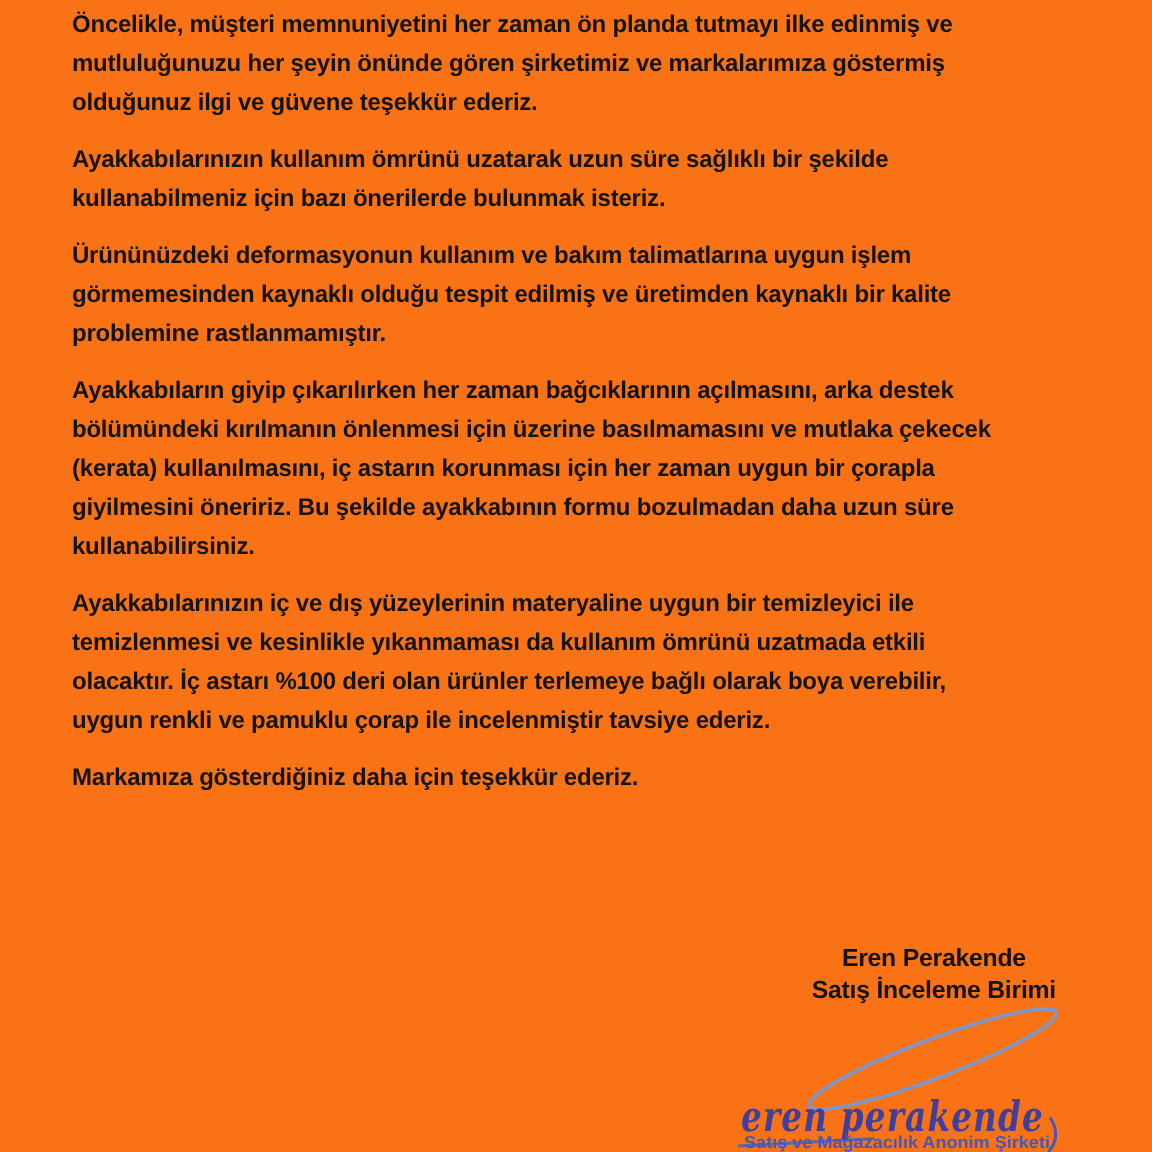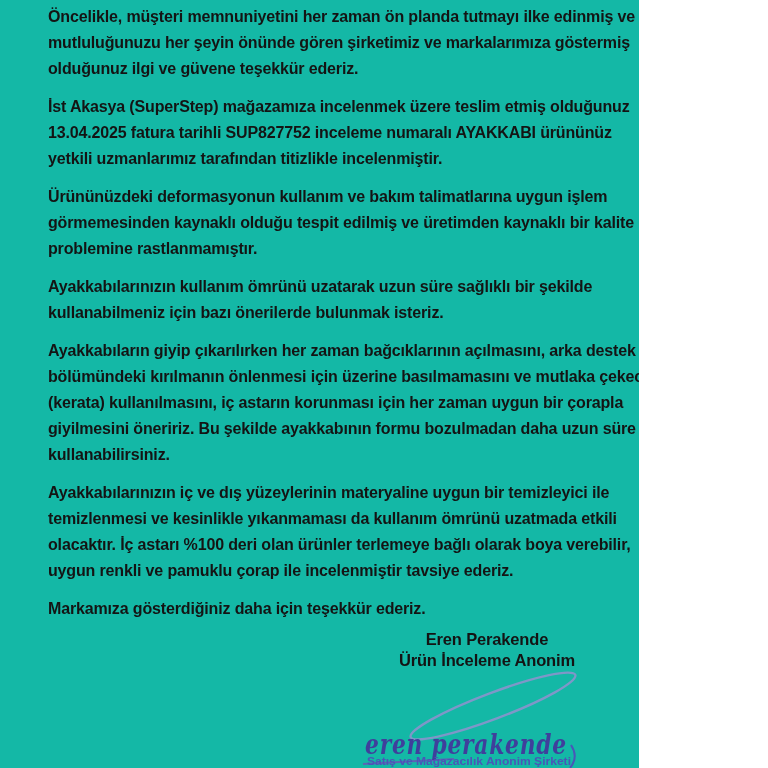--- a/index.html
+++ b/index.html
@@ -1,20 +1,20 @@
 <!DOCTYPE html>
 <html><head>
 <meta charset="utf-8">
 <style>
   html, body { margin: 0; padding: 0; background: #ffffff; }
   .page {
     position: relative;
-    width: 639px;
+    width: 768px;
     height: 768px;
-    background: #14b8a6;
+    background: #f97316;
     overflow: hidden;
     font-family: "Liberation Sans", "DejaVu Sans", sans-serif;
   }
   .letter-body {
     position: absolute;
     left: 48px;
     top: 4px;
     width: 676px;
     color: #141414;
     font-weight: 700;
@@ -60,43 +60,40 @@
 </style>
 </head>
 <body>
 
 <div class="page">
 
   <div class="letter-body">
     <p>Öncelikle, müşteri memnuniyetini her zaman ön planda tutmayı ilke edinmiş ve
 mutluluğunuzu her şeyin önünde gören şirketimiz ve markalarımıza göstermiş
 olduğunuz ilgi ve güvene teşekkür ederiz.</p>
-    <p>İst Akasya (SuperStep) mağazamıza incelenmek üzere teslim etmiş olduğunuz
-13.04.2025 fatura tarihli SUP827752 inceleme numaralı AYAKKABI ürününüz
-yetkili uzmanlarımız tarafından titizlikle incelenmiştir.</p>
+    <p>Ayakkabılarınızın kullanım ömrünü uzatarak uzun süre sağlıklı bir şekilde
+kullanabilmeniz için bazı önerilerde bulunmak isteriz.</p>
     <p>Ürününüzdeki deformasyonun kullanım ve bakım talimatlarına uygun işlem
 görmemesinden kaynaklı olduğu tespit edilmiş ve üretimden kaynaklı bir kalite
 problemine rastlanmamıştır.</p>
-    <p>Ayakkabılarınızın kullanım ömrünü uzatarak uzun süre sağlıklı bir şekilde
-kullanabilmeniz için bazı önerilerde bulunmak isteriz.</p>
     <p>Ayakkabıların giyip çıkarılırken her zaman bağcıklarının açılmasını, arka destek
 bölümündeki kırılmanın önlenmesi için üzerine basılmamasını ve mutlaka çekecek
 (kerata) kullanılmasını, iç astarın korunması için her zaman uygun bir çorapla
 giyilmesini öneririz. Bu şekilde ayakkabının formu bozulmadan daha uzun süre
 kullanabilirsiniz.</p>
     <p>Ayakkabılarınızın iç ve dış yüzeylerinin materyaline uygun bir temizleyici ile
 temizlenmesi ve kesinlikle yıkanmaması da kullanım ömrünü uzatmada etkili
 olacaktır. İç astarı %100 deri olan ürünler terlemeye bağlı olarak boya verebilir,
 uygun renkli ve pamuklu çorap ile incelenmiştir tavsiye ederiz.</p>
     <p>Markamıza gösterdiğiniz daha için teşekkür ederiz.</p>
   </div>
 
   <div class="signature">
     <div>Eren Perakende</div>
-    <div>Ürün İnceleme Anonim</div>
+    <div>Satış İnceleme Birimi</div>
   </div>
 
   <div class="stamp">
     <svg viewBox="0 0 280 108" xmlns="http://www.w3.org/2000/svg">
       <ellipse cx="134" cy="46" rx="88" ry="13" fill="none" stroke-width="2.4" transform="rotate(-20.7 134 46)" stroke="#7e97c8"></ellipse>
       <line x1="4" y1="104" x2="95" y2="99" stroke-width="2" stroke="#5c64b4"></line>
       <path d="M 212 85 q 8 12 -1 23" fill="none" stroke-width="2" stroke="#4a56b8"></path>
       <text class="stamp-script" x="6" y="94" textLength="202" lengthAdjust="spacingAndGlyphs" fill="#3f3f9c">eren perakende</text>
       <text class="stamp-sub" x="8" y="105" textLength="204" lengthAdjust="spacingAndGlyphs" fill="#4a56b8">Satış ve Mağazacılık Anonim Şirketi</text>
     </svg>

